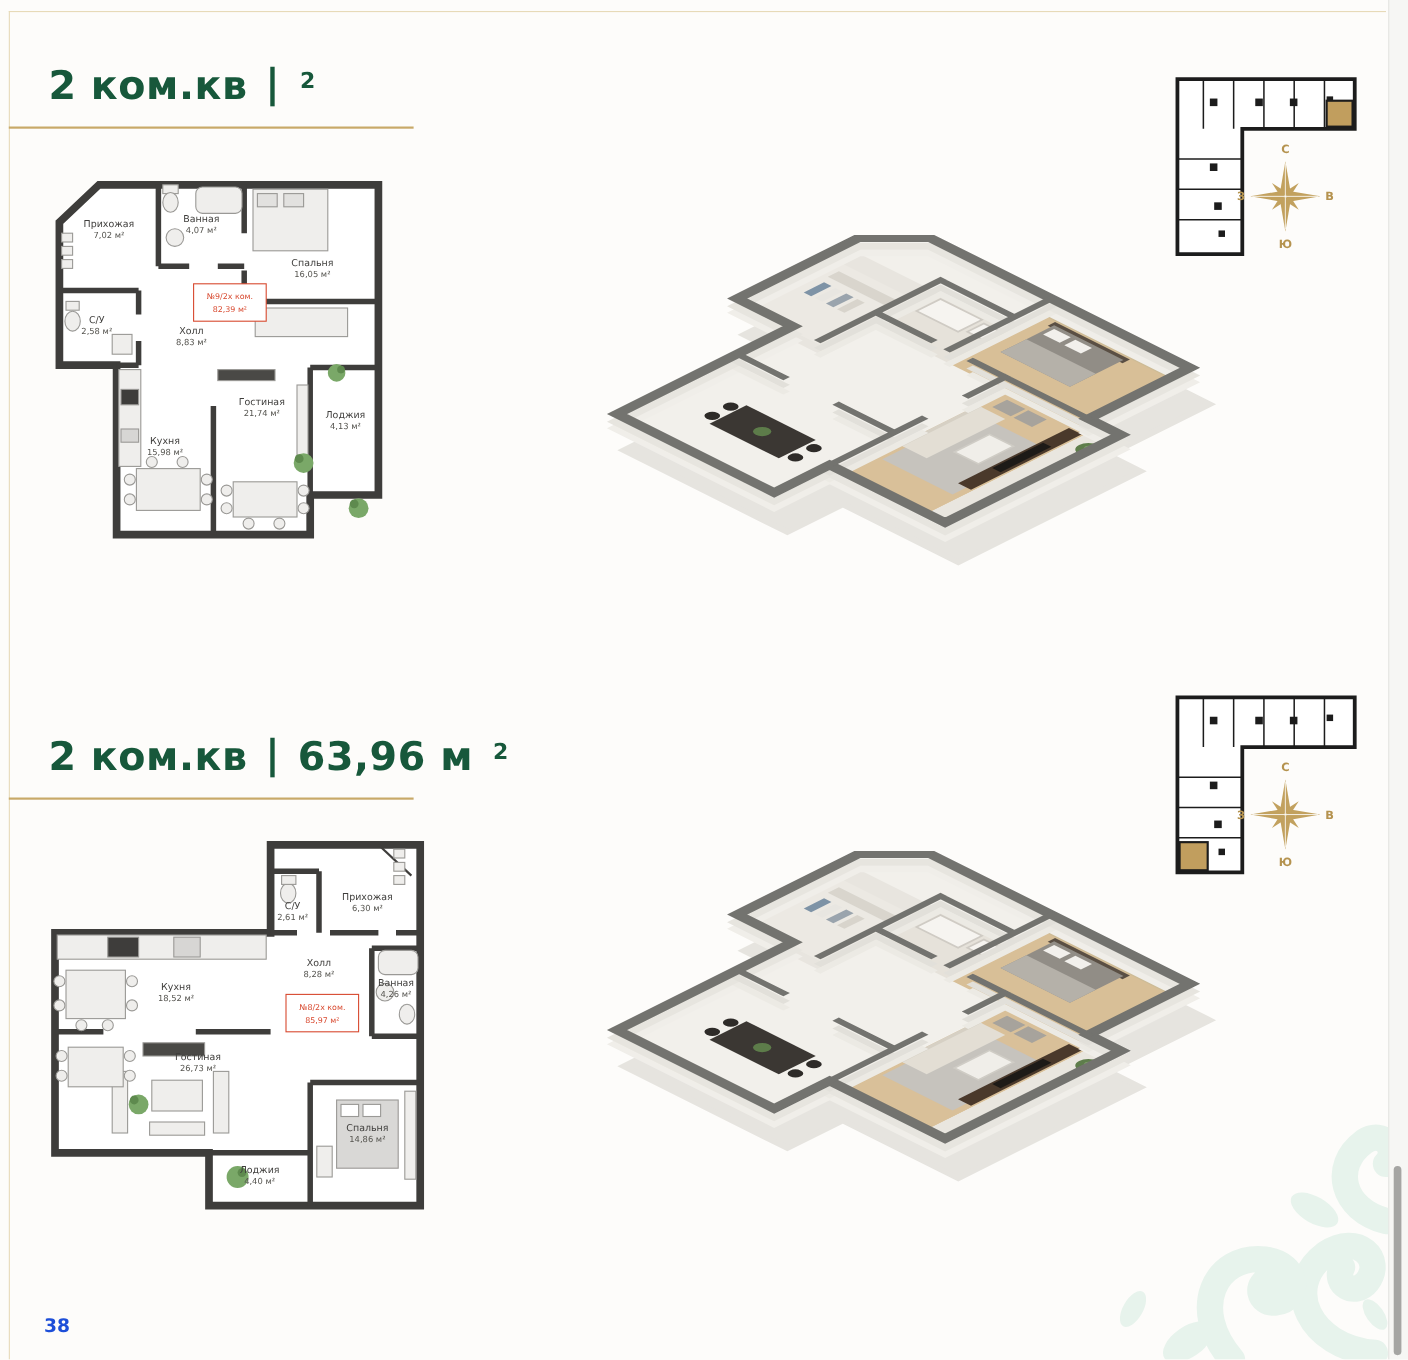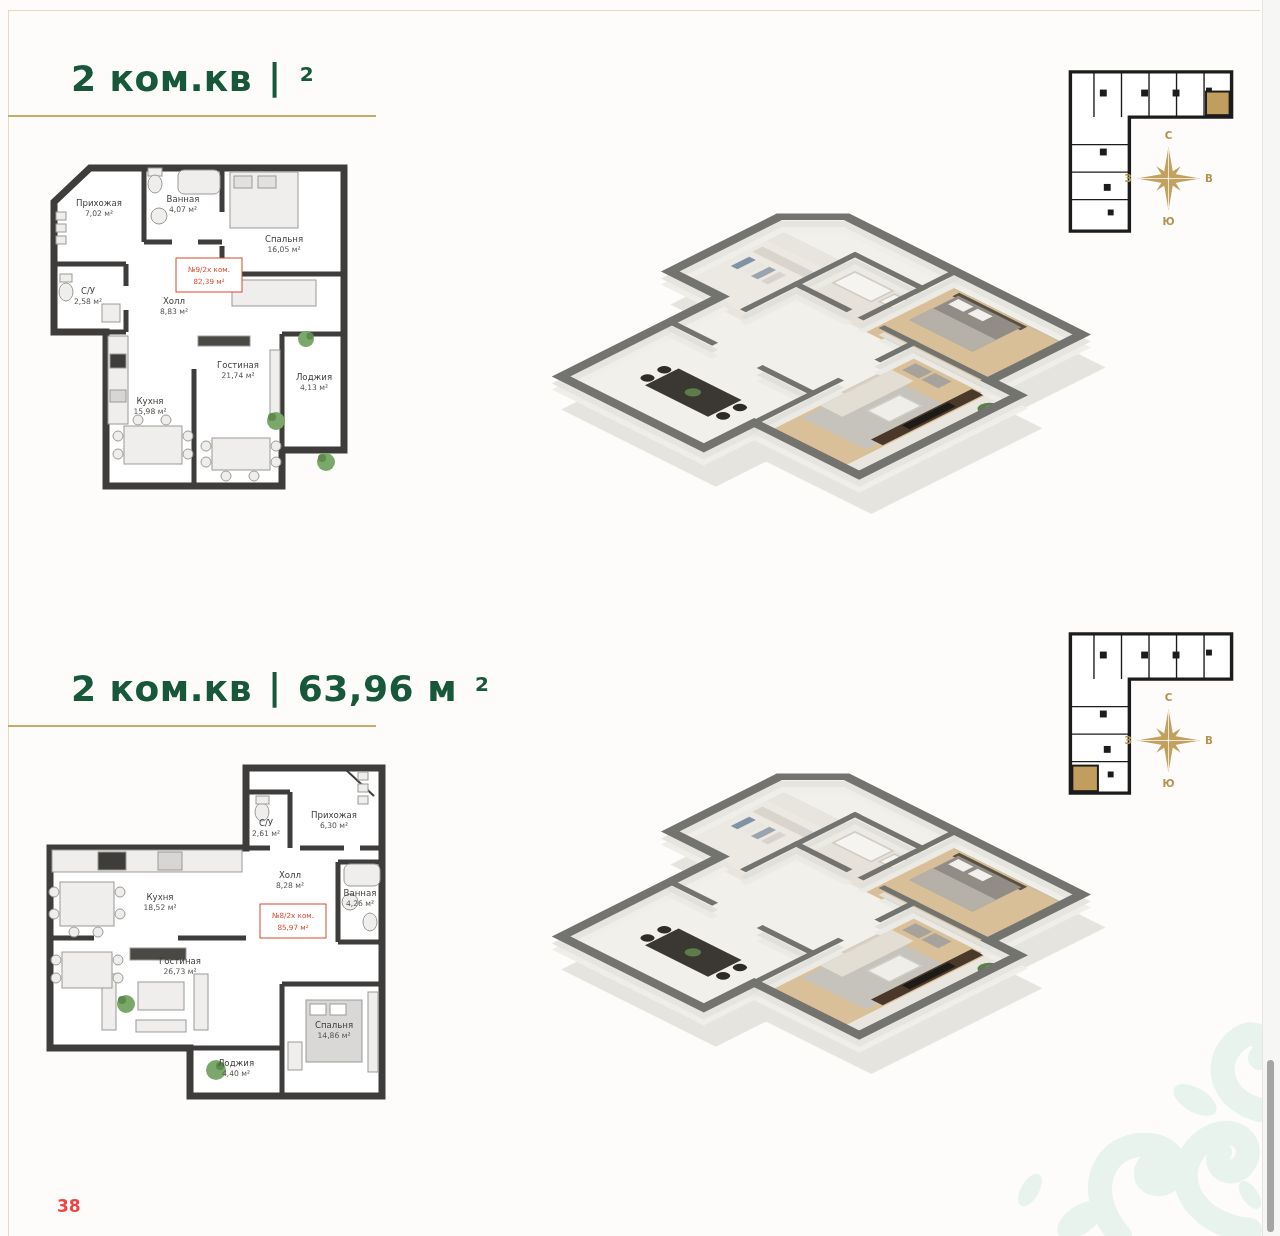--- a/index.html
+++ b/index.html
@@ -5,32 +5,32 @@
   * { margin:0; padding:0; box-sizing:border-box; }
   html,body { width:1280px; height:1236px; overflow:hidden; }
   body { position:relative; background:#fdfcfa; font-family:"DejaVu Sans","Liberation Sans",sans-serif; }
 
   .edge-top { position:absolute; left:8px; top:10px; width:1252px; height:1px; background:#e7dab8; }
   .edge-left { position:absolute; left:8px; top:10px; width:1px; height:1226px; background:#e7dab8; }
   .right-strip { position:absolute; right:0; top:0; width:18px; height:1236px; background:#f6f6f4; border-left:1px solid #e4e4e2; }
   .scroll-thumb { position:absolute; right:6px; top:1060px; width:7px; height:172px; background:#a5a5a3; border-radius:4px; }
 
   .sec-title { position:absolute; left:44px; display:flex; align-items:baseline; gap:16px;
-               color:#17583b; font-weight:bold; font-size:36px; letter-spacing:.5px;margin-left:27px; }
+               color:#17583b; font-weight:bold; font-size:36px; letter-spacing:.5px; }
   .sec-title .sep { font-weight:bold; transform:translateY(-2px); }
   .sec-title sup { font-size:20px; font-weight:bold; transform:translateY(-10px); margin-left:2px; }
   .title-underline { position:absolute; left:8px; width:368px; height:2px; background:#c8a968; }
 
   .abs { position:absolute; }
   svg text { font-family:"DejaVu Sans","Liberation Sans",sans-serif; }
   .room-name { font-size:8.6px; fill:#3f3e3c; text-anchor:middle; }
   .room-area { font-size:7.6px; fill:#55544f; text-anchor:middle; }
   .red-label { font-size:7.2px; fill:#d8492f; text-anchor:middle; }
   .compass-letter { font-size:11px; font-weight:bold; fill:#b5934f; text-anchor:middle; }
-  .page-number { position:absolute; left:40px; top:1196px; font-size:17px; font-weight:bold; color:#ef4444;margin-left:17px; }
+  .page-number { position:absolute; left:40px; top:1196px; font-size:17px; font-weight:bold; color:#1d4ed8; }
 </style>
 </head>
 <body>
 
 <div class="edge-top"></div>
 <div class="edge-left"></div>
 <div class="right-strip"></div>
 <div class="scroll-thumb"></div>
 
 <svg width="0" height="0" style="position:absolute">

